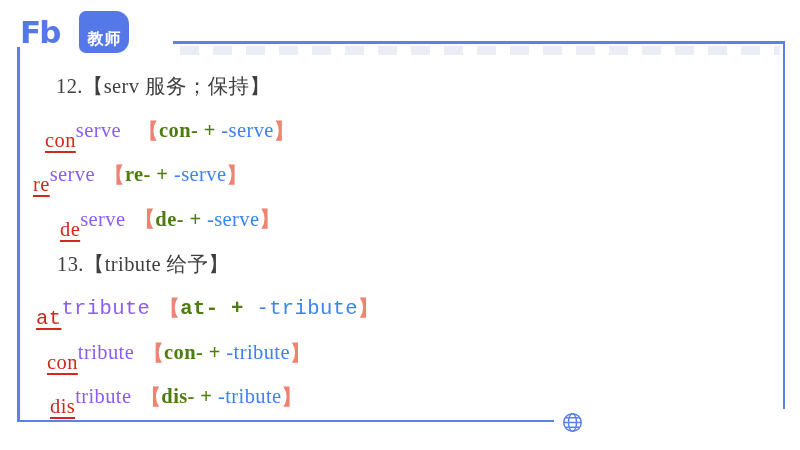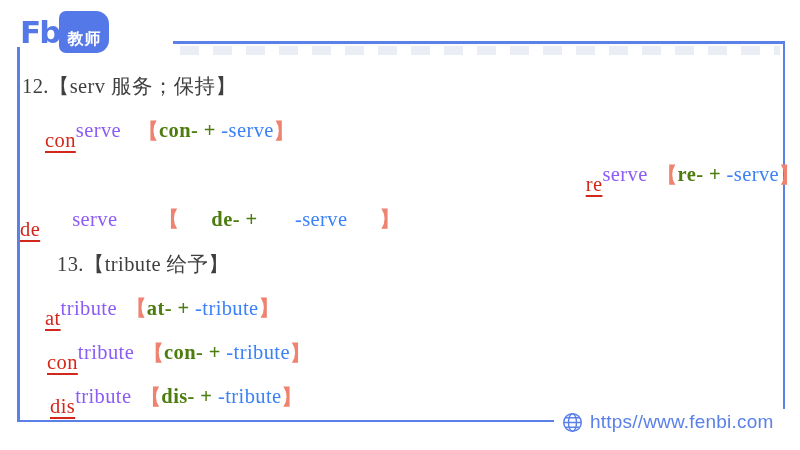--- a/index.html
+++ b/index.html
@@ -8,21 +8,21 @@
     background: #ffffff;
     overflow: hidden;
     position: relative;
     font-family: "Liberation Sans", "DejaVu Sans", sans-serif;
   }
   .slide { position: absolute; inset: 0; }
 
   
   .brand {
     position: absolute; top: 11px; left: 20px;
-    display: flex; align-items: center; gap: 0;
+    display: flex; align-items: center; gap: 20px;
     color: #5578e8;
   }
   .logo-mark {
     font-weight: 900; font-size: 31px; line-height: 1;
     letter-spacing: -2px; color: #5578e8;
     font-family: "DejaVu Sans", sans-serif;
   }
   .logo-text {
     font-weight: 900; font-size: 27px; line-height: 1;
     letter-spacing: 1px; color: #5578e8;
@@ -50,26 +50,26 @@
       transparent 19px, transparent 33px);
   }
 
   
   .content {
     position: absolute; top: 64px; left: 0; right: 0;
     font-family: "Liberation Serif", "DejaVu Serif", serif;
     font-size: 20.5px; color: #3f3f3f; letter-spacing: 0.4px;
   }
   .cline { height: 44.4px; display: flex; align-items: center; }
-  .cline:nth-child(1) { padding-left: 22px; }
+  .cline:nth-child(1) { padding-left: 56px; }
   .cline:nth-child(2) { padding-left: 45px; }
-  .cline:nth-child(3) { padding-left: 22px; justify-content: flex-end; }
-  .cline:nth-child(4) { padding-left: 20px; gap: 32px; }
+  .cline:nth-child(3) { padding-left: 33px; }
+  .cline:nth-child(4) { padding-left: 60px; }
   .cline:nth-child(5) { padding-left: 57px; }
-  .cline:nth-child(6) { padding-left: 45px; }
+  .cline:nth-child(6) { padding-left: 36px; font-family: Liberation Mono, monospace; }
   .cline:nth-child(7) { padding-left: 47px; }
   .cline:nth-child(8) { padding-left: 50px; }
 
   .word-prefix {
     color: #d2281c;
     text-decoration: underline;
     text-decoration-color: #d2281c;
     text-decoration-thickness: 2px;
     text-underline-offset: 4px;
     margin-top: 20px;
@@ -174,16 +174,15 @@
   <div class="footer">
     <span class="globe-icon">
       <svg width="21" height="21" viewBox="0 0 24 24" fill="none" stroke="#5b80e8" stroke-width="1.7">
         <circle cx="12" cy="12" r="10"></circle>
         <ellipse cx="12" cy="12" rx="4.6" ry="10"></ellipse>
         <line x1="2.2" y1="12" x2="21.8" y2="12"></line>
         <line x1="3.6" y1="6.6" x2="20.4" y2="6.6"></line>
         <line x1="3.6" y1="17.4" x2="20.4" y2="17.4"></line>
       </svg>
     </span>
-    <span class="url">https//www.fenbi.com</span>
   </div>
 
 </div>
 
 </body></html>

